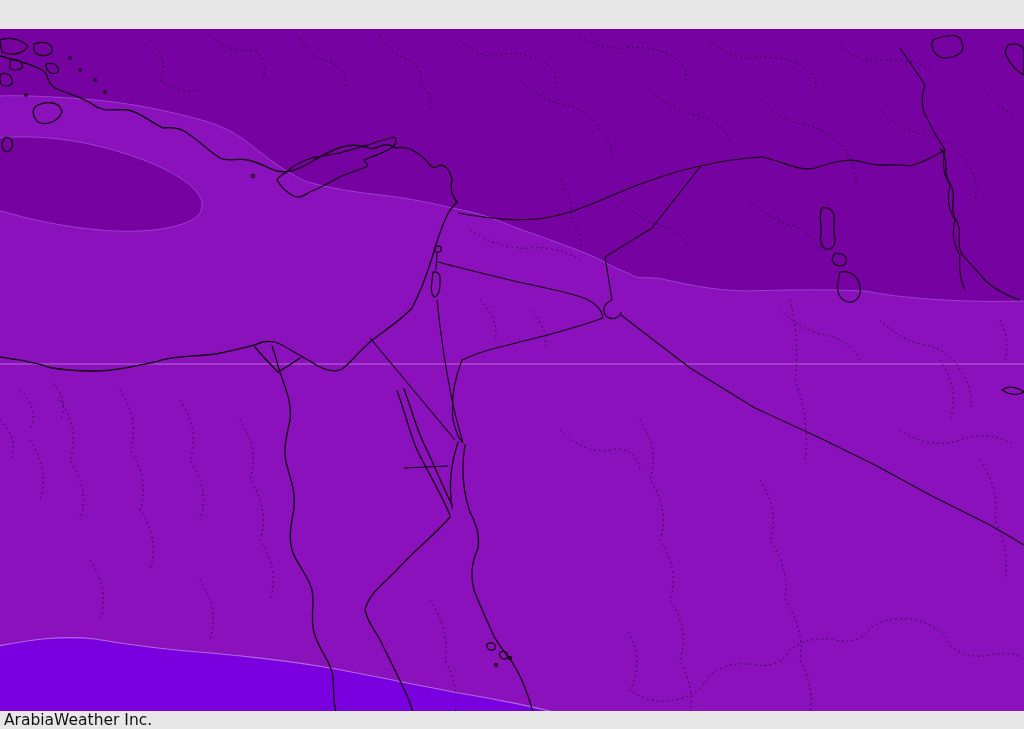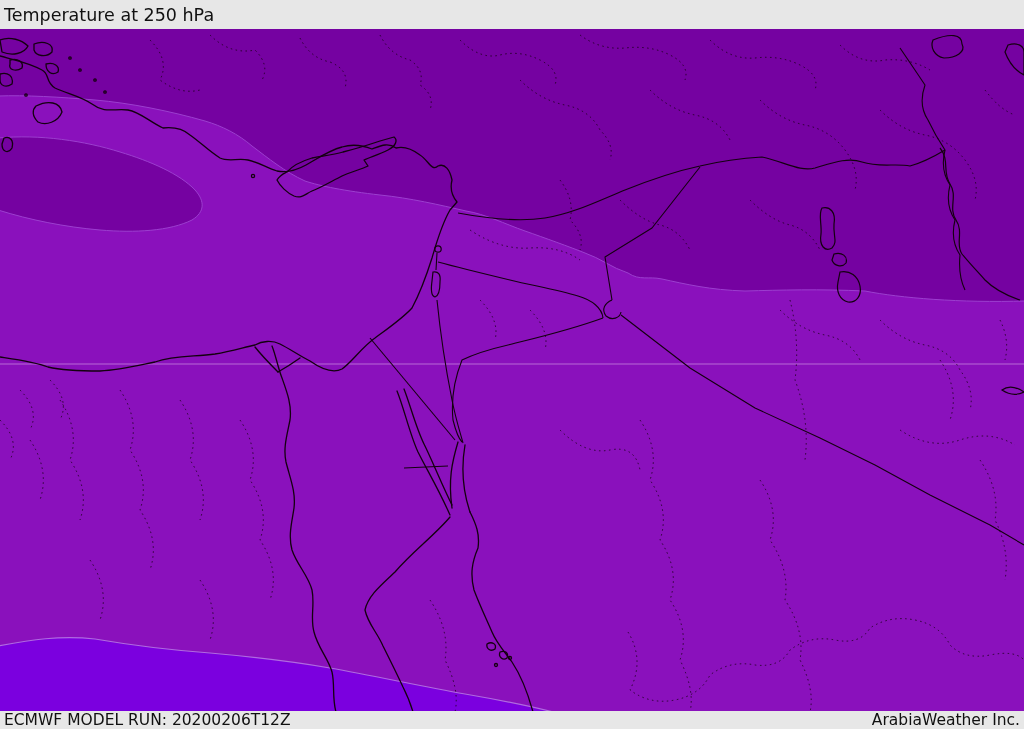--- a/index.html
+++ b/index.html
@@ -19,21 +19,20 @@
   .admin{fill:none;stroke:var(--border-line);stroke-width:1;stroke-dasharray:1.5 3.5;opacity:.8;}
   .lake{fill:none;stroke:var(--border-line);stroke-width:1.2;}
   .graticule{stroke:var(--graticule);stroke-width:1;opacity:.55;}
 </style>
 </head>
 <body>
 
 <div id="app">
 
   <div id="topbar" class="bar">
-    <span>Temperature at 250 hPa</span>
   </div>
 
   <div id="map">
     <svg width="1024" height="682" viewBox="0 29 1024 682">
 
       <g>
         <path class="fill-dark" d="M-2,27 L1026,27 L1026,301
           C960,303 900,298 865,291 C820,289 780,290 745,291 C710,290 685,284 662,279
           C648,276 640,281 628,273 C612,268 600,258 585,253 C570,247 545,238 525,231
           C505,224 485,214 466,211 C440,205 410,198 380,195 C345,191 320,186 305,181
@@ -186,17 +185,16 @@
         <path class="border" d="M621,315
           L690,368 L755,408 L820,438 L875,465 L930,495 L990,525 L1024,545"></path>
         <path class="border" d="M370,338 L455,440"></path>
         <path class="border" d="M437,253 L436,270 M437,300 C440,330 446,370 452,400 C456,420 460,432 463,443"></path>
         <path class="border" d="M404,468 L448,466"></path>
       </g>
     </svg>
   </div>
 
   <div id="botbar" class="bar">
-    <span>ECMWF MODEL RUN: 20200206T12Z</span>
     <span>ArabiaWeather Inc.</span>
   </div>
 
 </div>
 
 </body></html>

